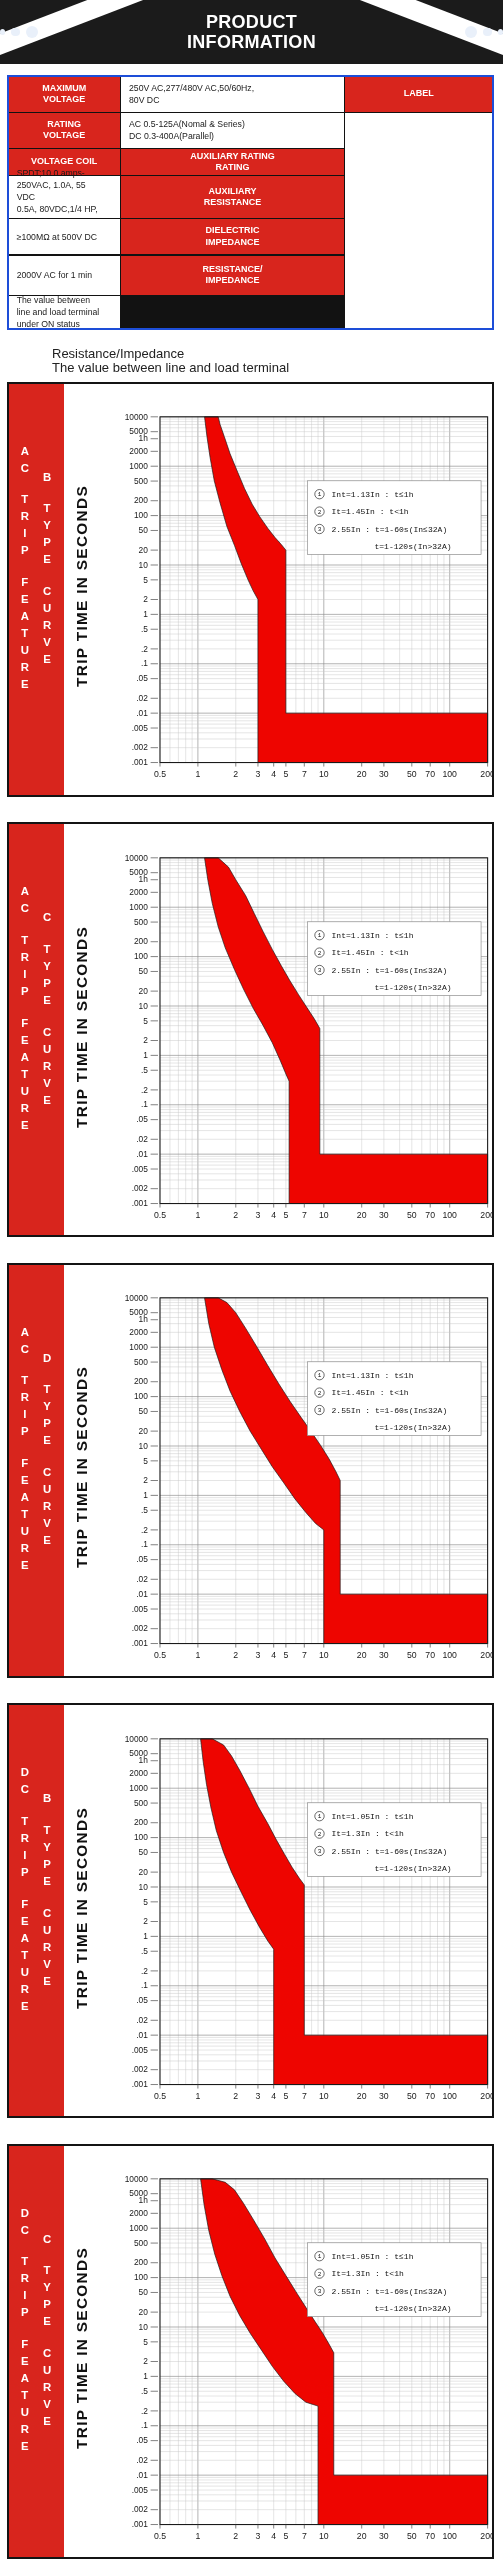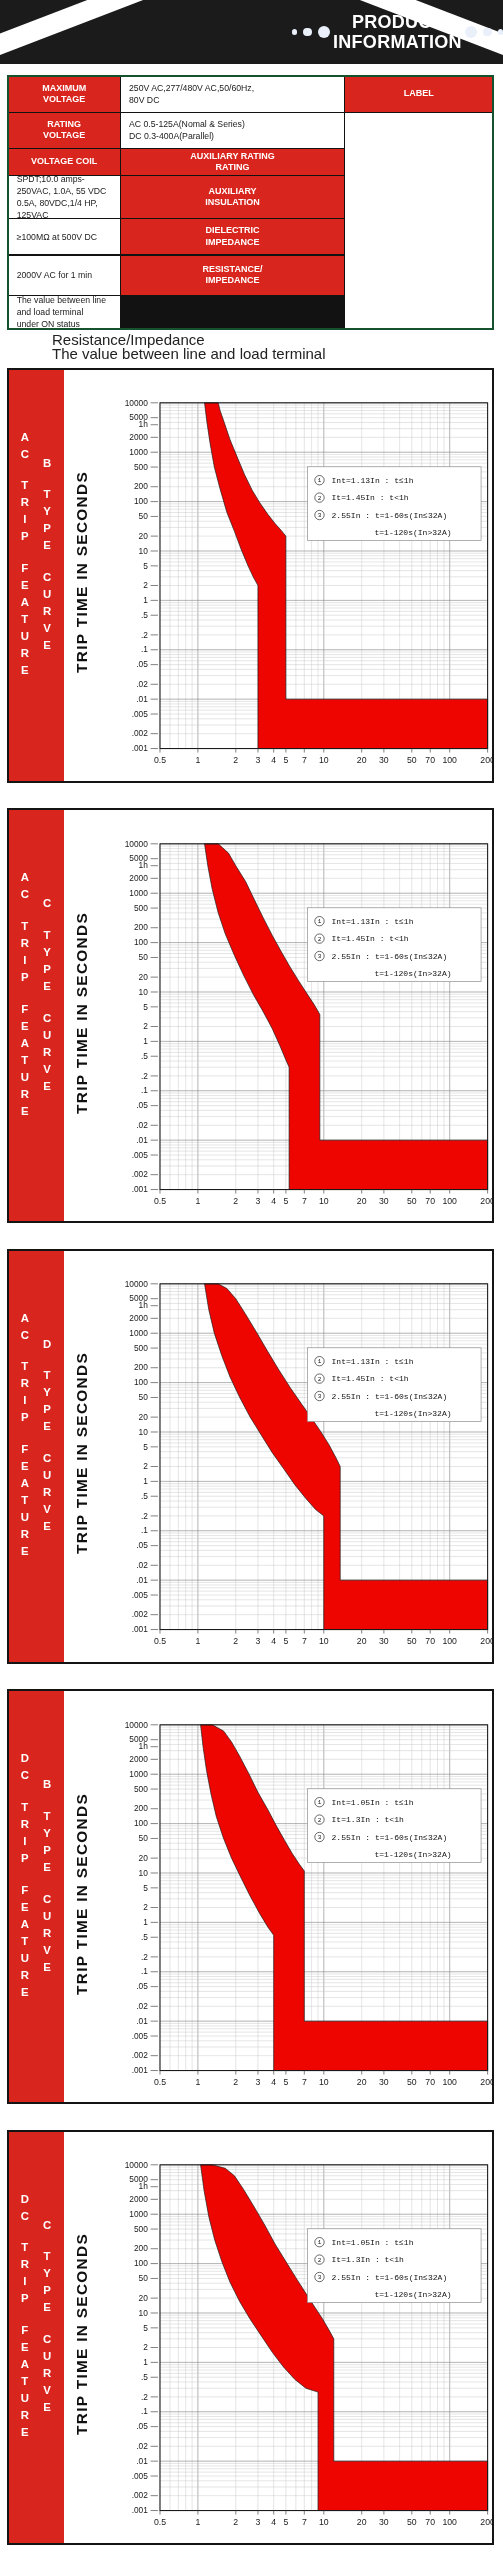--- a/index.html
+++ b/index.html
@@ -1,39 +1,39 @@
 <!DOCTYPE html>
 <html style="font-size:10.7px"><head>
 <meta charset="utf-8">
 <style>
   html,body{margin:0;padding:0;}
   body{width:503px;background:#ffffff;font-family:"Liberation Sans",sans-serif;}
   
   .header{position:relative;height:64px;background:#1b1b1b;overflow:hidden;
-          display:flex;align-items:center;justify-content:flex-end;gap:3px;}
+          display:flex;align-items:center;justify-content:space-between;gap:3px;}
   .stripe{position:absolute;background:#ffffff;height:20px;width:181px;}
   .stripe-l{left:-30px;top:10.7px;transform:rotate(-21deg);}
   .stripe-r{right:-30px;top:10.7px;transform:rotate(21deg);}
   .hdr-title{color:#ffffff;font-weight:700;font-size:18px;line-height:20px;
              text-align:center;letter-spacing:0.3px;z-index:2;}
   .dots{display:flex;align-items:center;gap:6px;z-index:2;}
   .dot{border-radius:50%;background:#e9f0fa;}
   .d1{width:5.4px;height:5.4px}.d2{width:8.7px;height:8.7px}.d3{width:12px;height:12px}
   
-  .spec-table{margin:10.7px 8.7px 0 6.7px;border:2px solid #14532d;display:grid;
+  .spec-table{margin:10.7px 8.7px 0 6.7px;border:2px solid #1d4ed8;display:grid;
               grid-template-columns:111px 223px 1fr;
               grid-template-rows:35px 35px 25.5px 42px 35px 39px 32px;background:#121212;grid-gap:1.3px;}
   .cell{display:flex;flex-direction:column;justify-content:center;}
   .cell-label{background:#d8251d;color:#ffffff;font-weight:700;font-size:9px;
               line-height:11.4px;align-items:center;text-align:center;padding:0 2.7px;}
   .cell-value{background:#ffffff;color:#1a1a1a;font-size:8.7px;line-height:12px;
-              padding-left:8px;padding-right:11px;}
+              padding-left:8px;padding-right:17px;}
   .cell-merged{background:#ffffff;grid-column:3;grid-row:2/8;}
   
-  .notes{margin:3px 0 0 52px;font-size:15px;line-height:14px;color:#222222;}
+  .notes{margin:17px 0 0 52px;font-size:13px;line-height:14px;color:#222222;}
   
   .chart-block{position:relative;margin:25.5px 8.7px 0 6.7px;height:411px;
                border:2.7px solid #141414;background:#ffffff;overflow:hidden;}
   #charts .chart-block:first-child{margin-top:6.7px;}
   .sidebar{position:absolute;left:0;top:0;bottom:0;width:55px;background:#d8251d;}
   .sb-col{position:absolute;color:#ffffff;font-weight:700;font-size:11.4px;width:14.8px;}
   .sb-col .w{margin-bottom:14.8px;}
   .sb-col .l{line-height:17px;text-align:center;}
   .sb-col1{left:8.7px;top:59px;}
   .sb-col2{left:31px;top:85px;}
@@ -100,21 +100,21 @@
     <div class="cell cell-label">
       <div>AUXILIARY RATING</div>
       <div>RATING</div>
     </div>
     <div class="cell cell-value">
       <div>SPDT;10.0 amps-250VAC, 1.0A, 55 VDC</div>
       <div>0.5A, 80VDC,1/4 HP, 125VAC</div>
     </div>
     <div class="cell cell-label">
       <div>AUXILIARY</div>
-      <div>INSULATION</div>
+      <div>RESISTANCE</div>
     </div>
     <div class="cell cell-value">
       <div>≥100MΩ at 500V DC</div>
     </div>
     <div class="cell cell-label">
       <div>DIELECTRIC</div>
       <div>IMPEDANCE</div>
     </div>
     <div class="cell cell-value">
       <div>2000V AC for 1 min</div>

